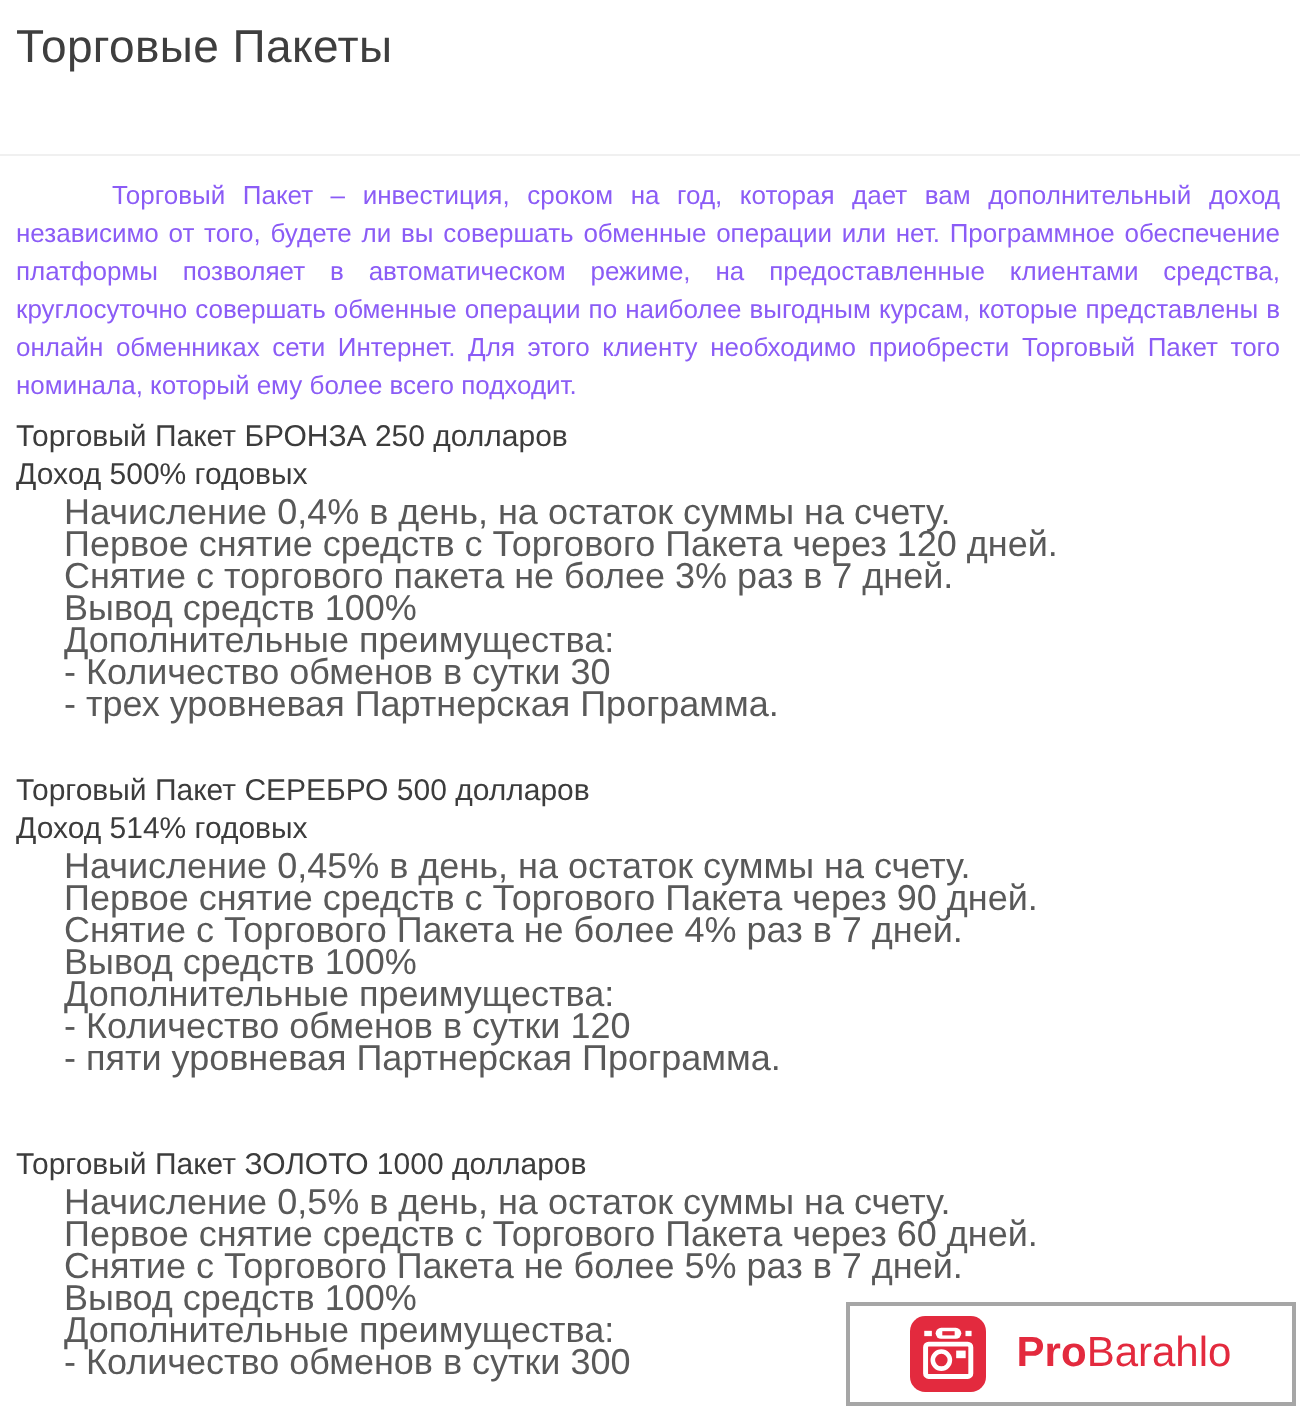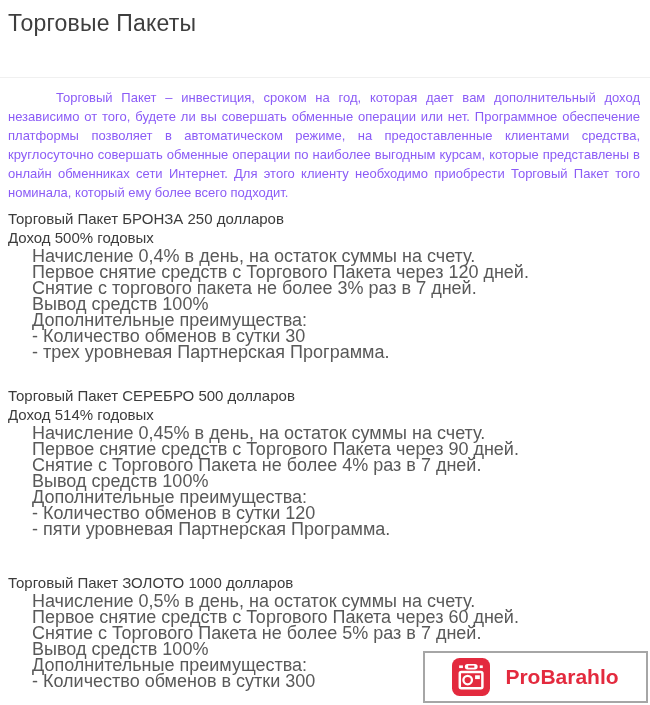--- a/index.html
+++ b/index.html
@@ -64,21 +64,21 @@
     text-decoration: none;
     cursor: pointer;
   }
   .badge-icon { width: 38px; height: 38px; display: block; }
   .badge-text {
     font-size: 21px;
     color: #e32a3e;
     white-space: nowrap;
   }
   .badge-text .pro { font-weight: 700; }
-  .badge-text .barahlo { font-weight: 700; }
+  .badge-text .barahlo { font-weight: 400; }
 </style>
 </head>
 <body>
 
 <div class="header">
   <h1 class="page-title">Торговые Пакеты</h1>
 </div>
 
 <hr class="title-divider">
 

